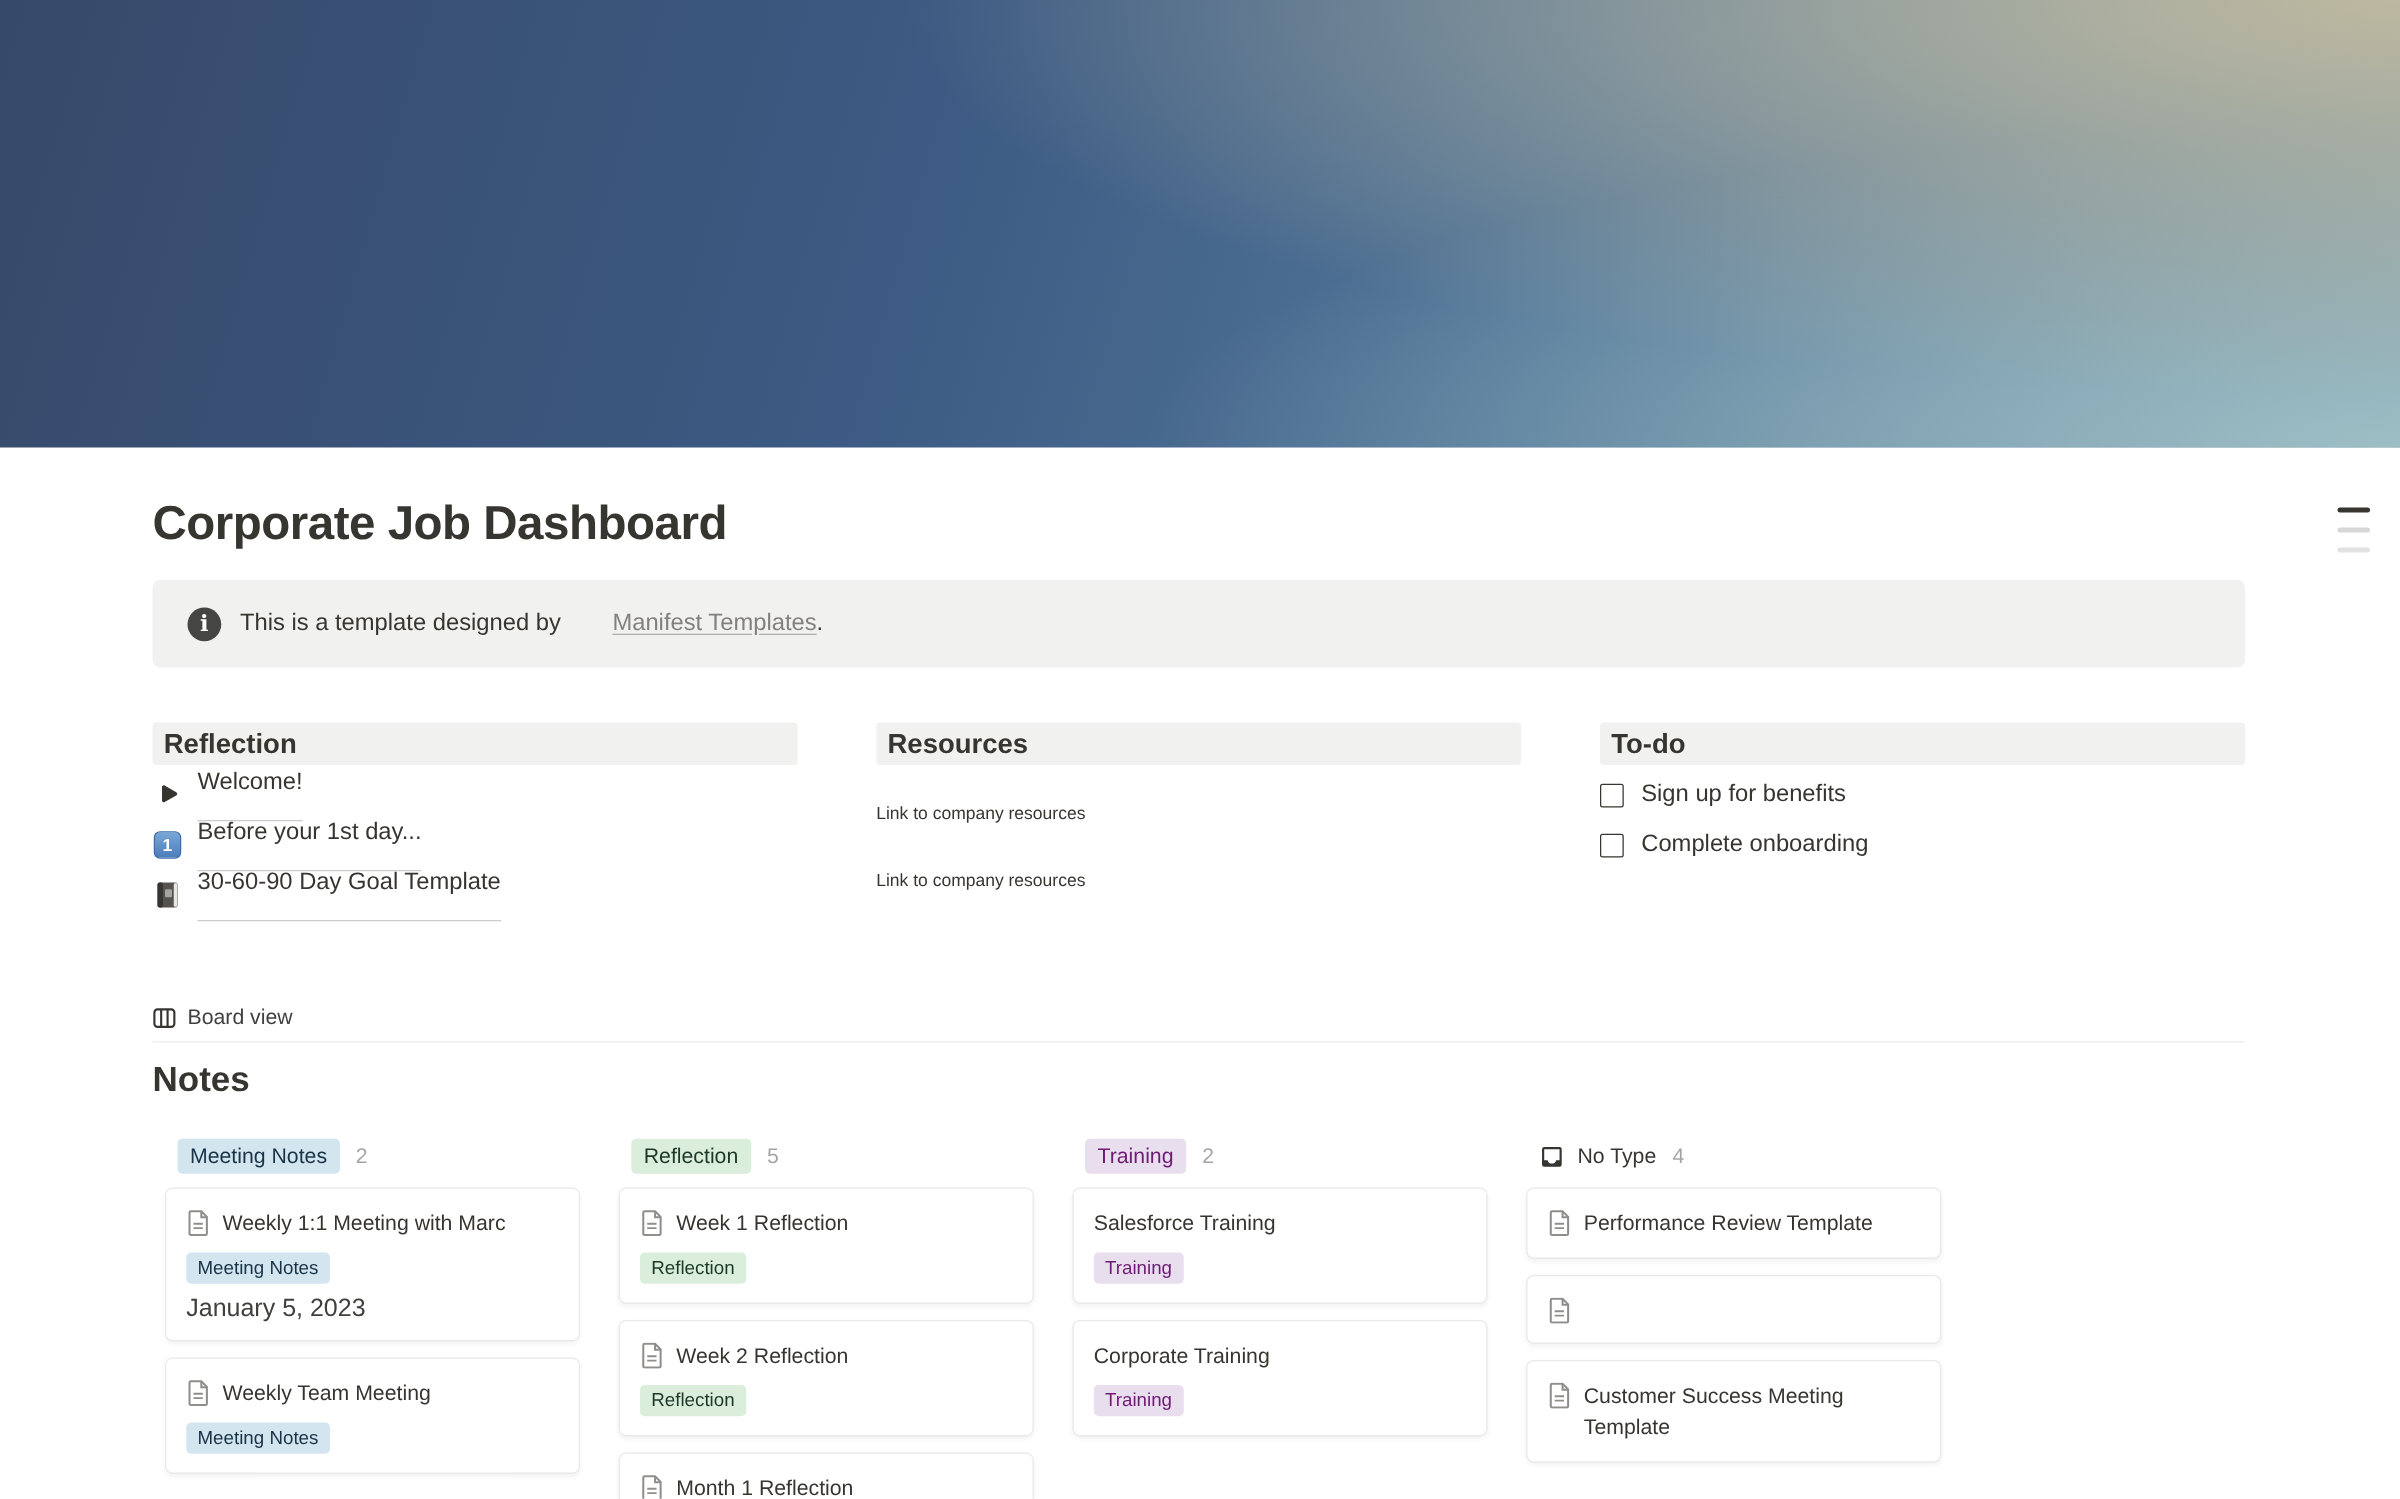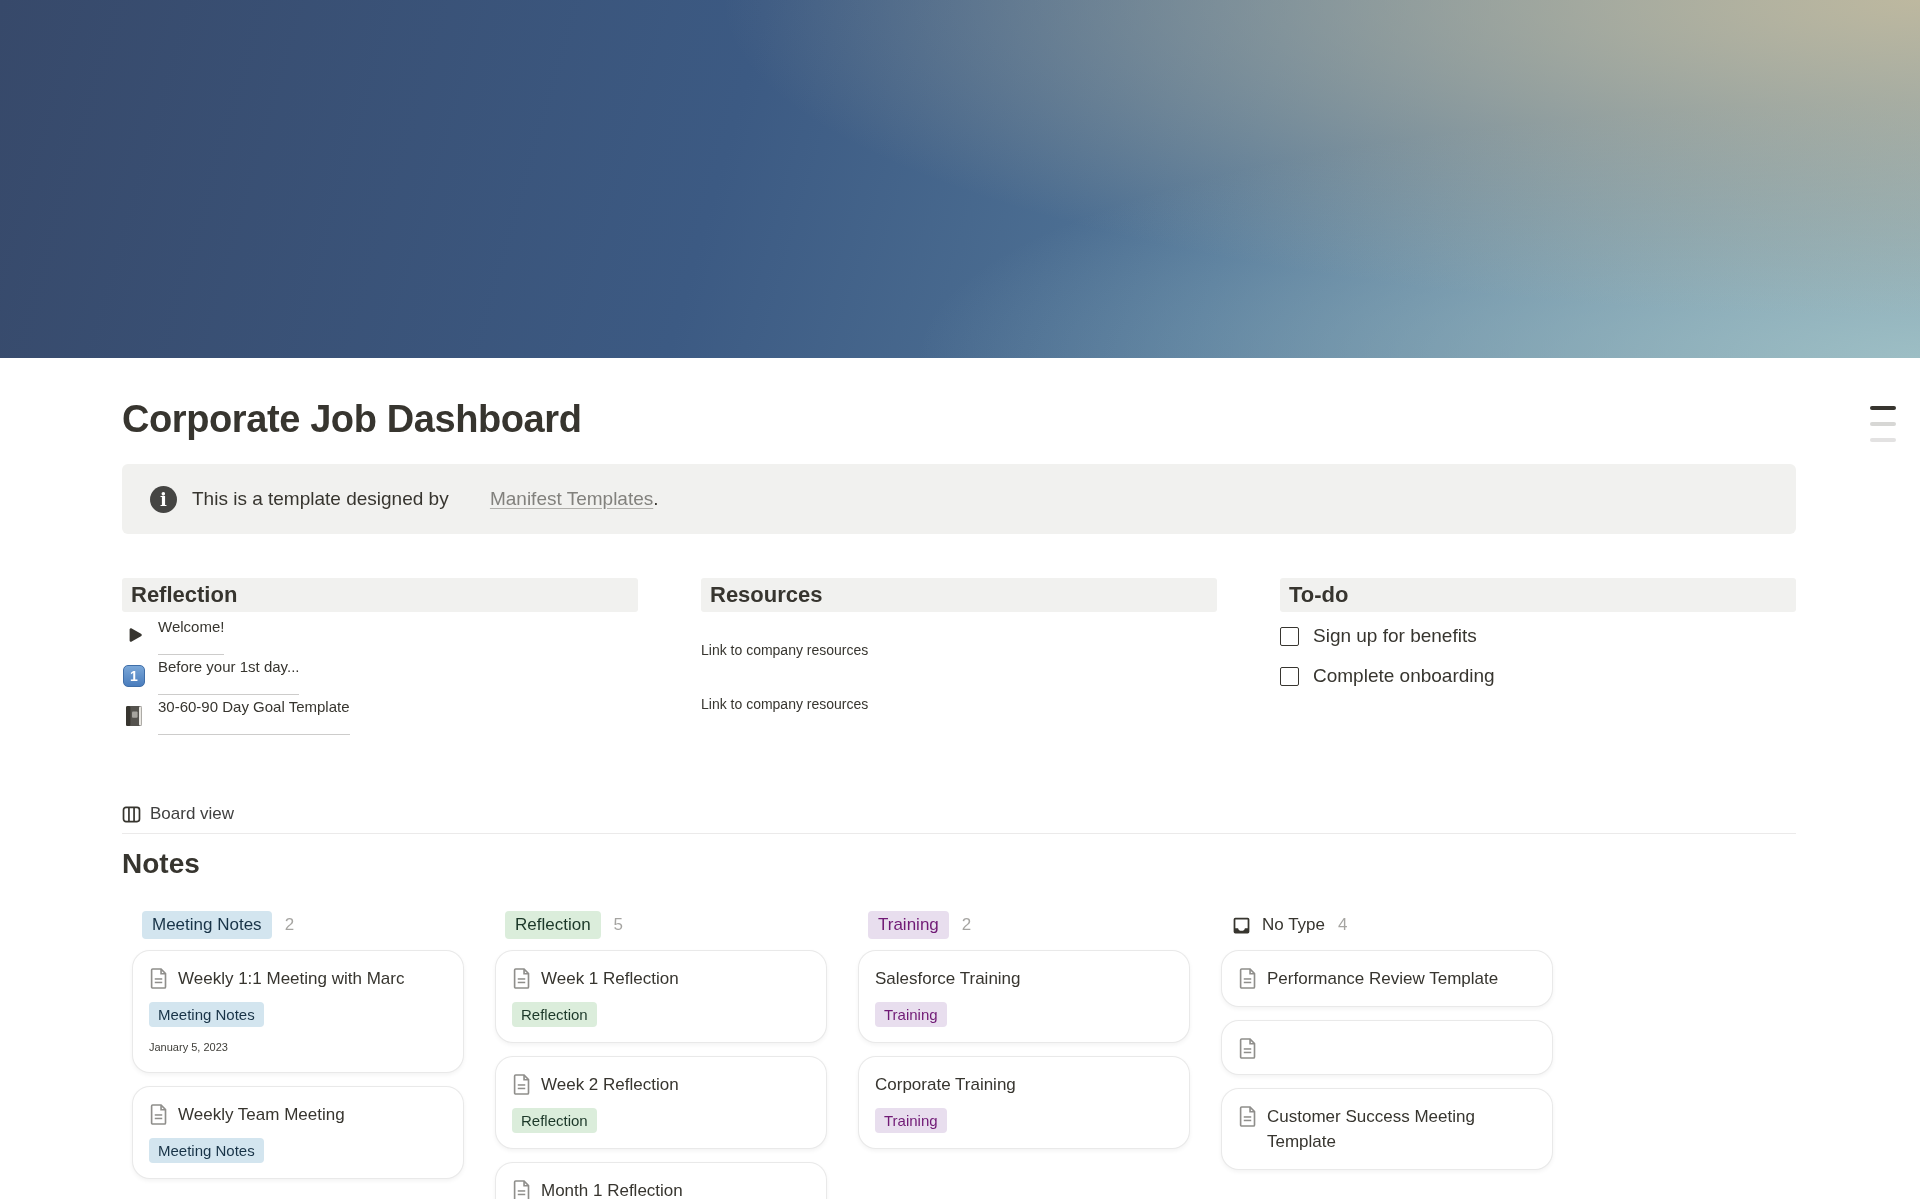--- a/index.html
+++ b/index.html
@@ -33,21 +33,21 @@
   .callout a { color:#82817d; text-decoration:underline; text-decoration-color:rgba(55,53,47,0.35);
     text-underline-offset:3px;margin-left:36px; }
 
   
   .columns { display:flex; gap:63px; margin-top:44px; }
   .col { flex:1; min-width:0; }
   .col-heading { background:#f1f1ef; border-radius:3px; height:34px; line-height:34px;
     padding:0 9px; font-size:22px; font-weight:700; }
   .link-row { display:flex; align-items:center; gap:12px; margin-top:8px; height:32px; }
   .icon-box { width:24px; height:24px; display:flex; align-items:center; justify-content:center; flex:0 0 24px; }
-  .page-link { font-size:15px; font-weight:500; border-bottom:1.5px solid rgba(55,53,47,0.25);
+  .page-link { font-size:19px; font-weight:500; border-bottom:1.5px solid rgba(55,53,47,0.25);
     padding-bottom:19px; cursor:pointer; }
   .plain-row { font-size:14px; height:32px; line-height:32px; margin-top:22px; }
   .todo-row { display:flex; align-items:center; gap:14px; margin-top:8px; height:32px; }
   .checkbox { width:19px; height:19px; border:1.6px solid #37352f; border-radius:2px; flex:0 0 19px; }
   .todo-label { font-size:19px; }
 
   .keycap { width:22px; height:22px; border-radius:5px;
     background:linear-gradient(#7aa7d8,#4a7dbd); border:1px solid #3f6ea8;
     color:#fff; font-size:14px; font-weight:700; line-height:21px; text-align:center; }
 
@@ -66,30 +66,30 @@
   .bcol-head { display:flex; align-items:center; gap:13px; height:30px; padding-left:10px;
     margin-bottom:10px; }
   .hpill { font-size:17px; padding:3px 10px; border-radius:4px; line-height:22px; }
   .count { font-size:17px; color:rgba(55,53,47,0.45); }
   .notype-label { font-size:17px; font-weight:500; margin-left:-3px; }
 
   .pill-blue   { background:#d3e5ef; color:#183347; }
   .pill-green  { background:#dbeddb; color:#1c3829; }
   .pill-purple { background:#e8deee; color:#701a75; }
 
-  .card { background:#fff; border:1px solid rgba(15,15,15,0.09); border-radius:18px;
+  .card { background:#fff; border:1px solid rgba(15,15,15,0.09); border-radius:6px;
     box-shadow:0 2px 4px rgba(15,15,15,0.05); padding:15px 16px; margin-bottom:13px;
     cursor:pointer; }
   .card-title-row { display:flex; gap:10px; align-items:flex-start; }
   .card-title { font-size:17px; font-weight:500; line-height:25px; color:#37352f; white-space:nowrap; }
   .card-title.w-narrow { white-space:normal; max-width:215px; }
   .doc-ico { flex:0 0 19px; margin-top:2px; }
   .card-pill { display:inline-block; margin-top:11px; font-size:15px; line-height:19px;
     padding:3px 9px; border-radius:4px; }
-  .card-date { margin-top:11px; font-size:11px; line-height:19px; color:#41403b; }
+  .card-date { margin-top:11px; font-size:20px; line-height:19px; color:#41403b; }
 </style>
 </head>
 <body>
 
 <div class="cover"></div>
 
 <div class="toc">
   <div class="l"></div>
   <div class="l"></div>
   <div class="l"></div>

